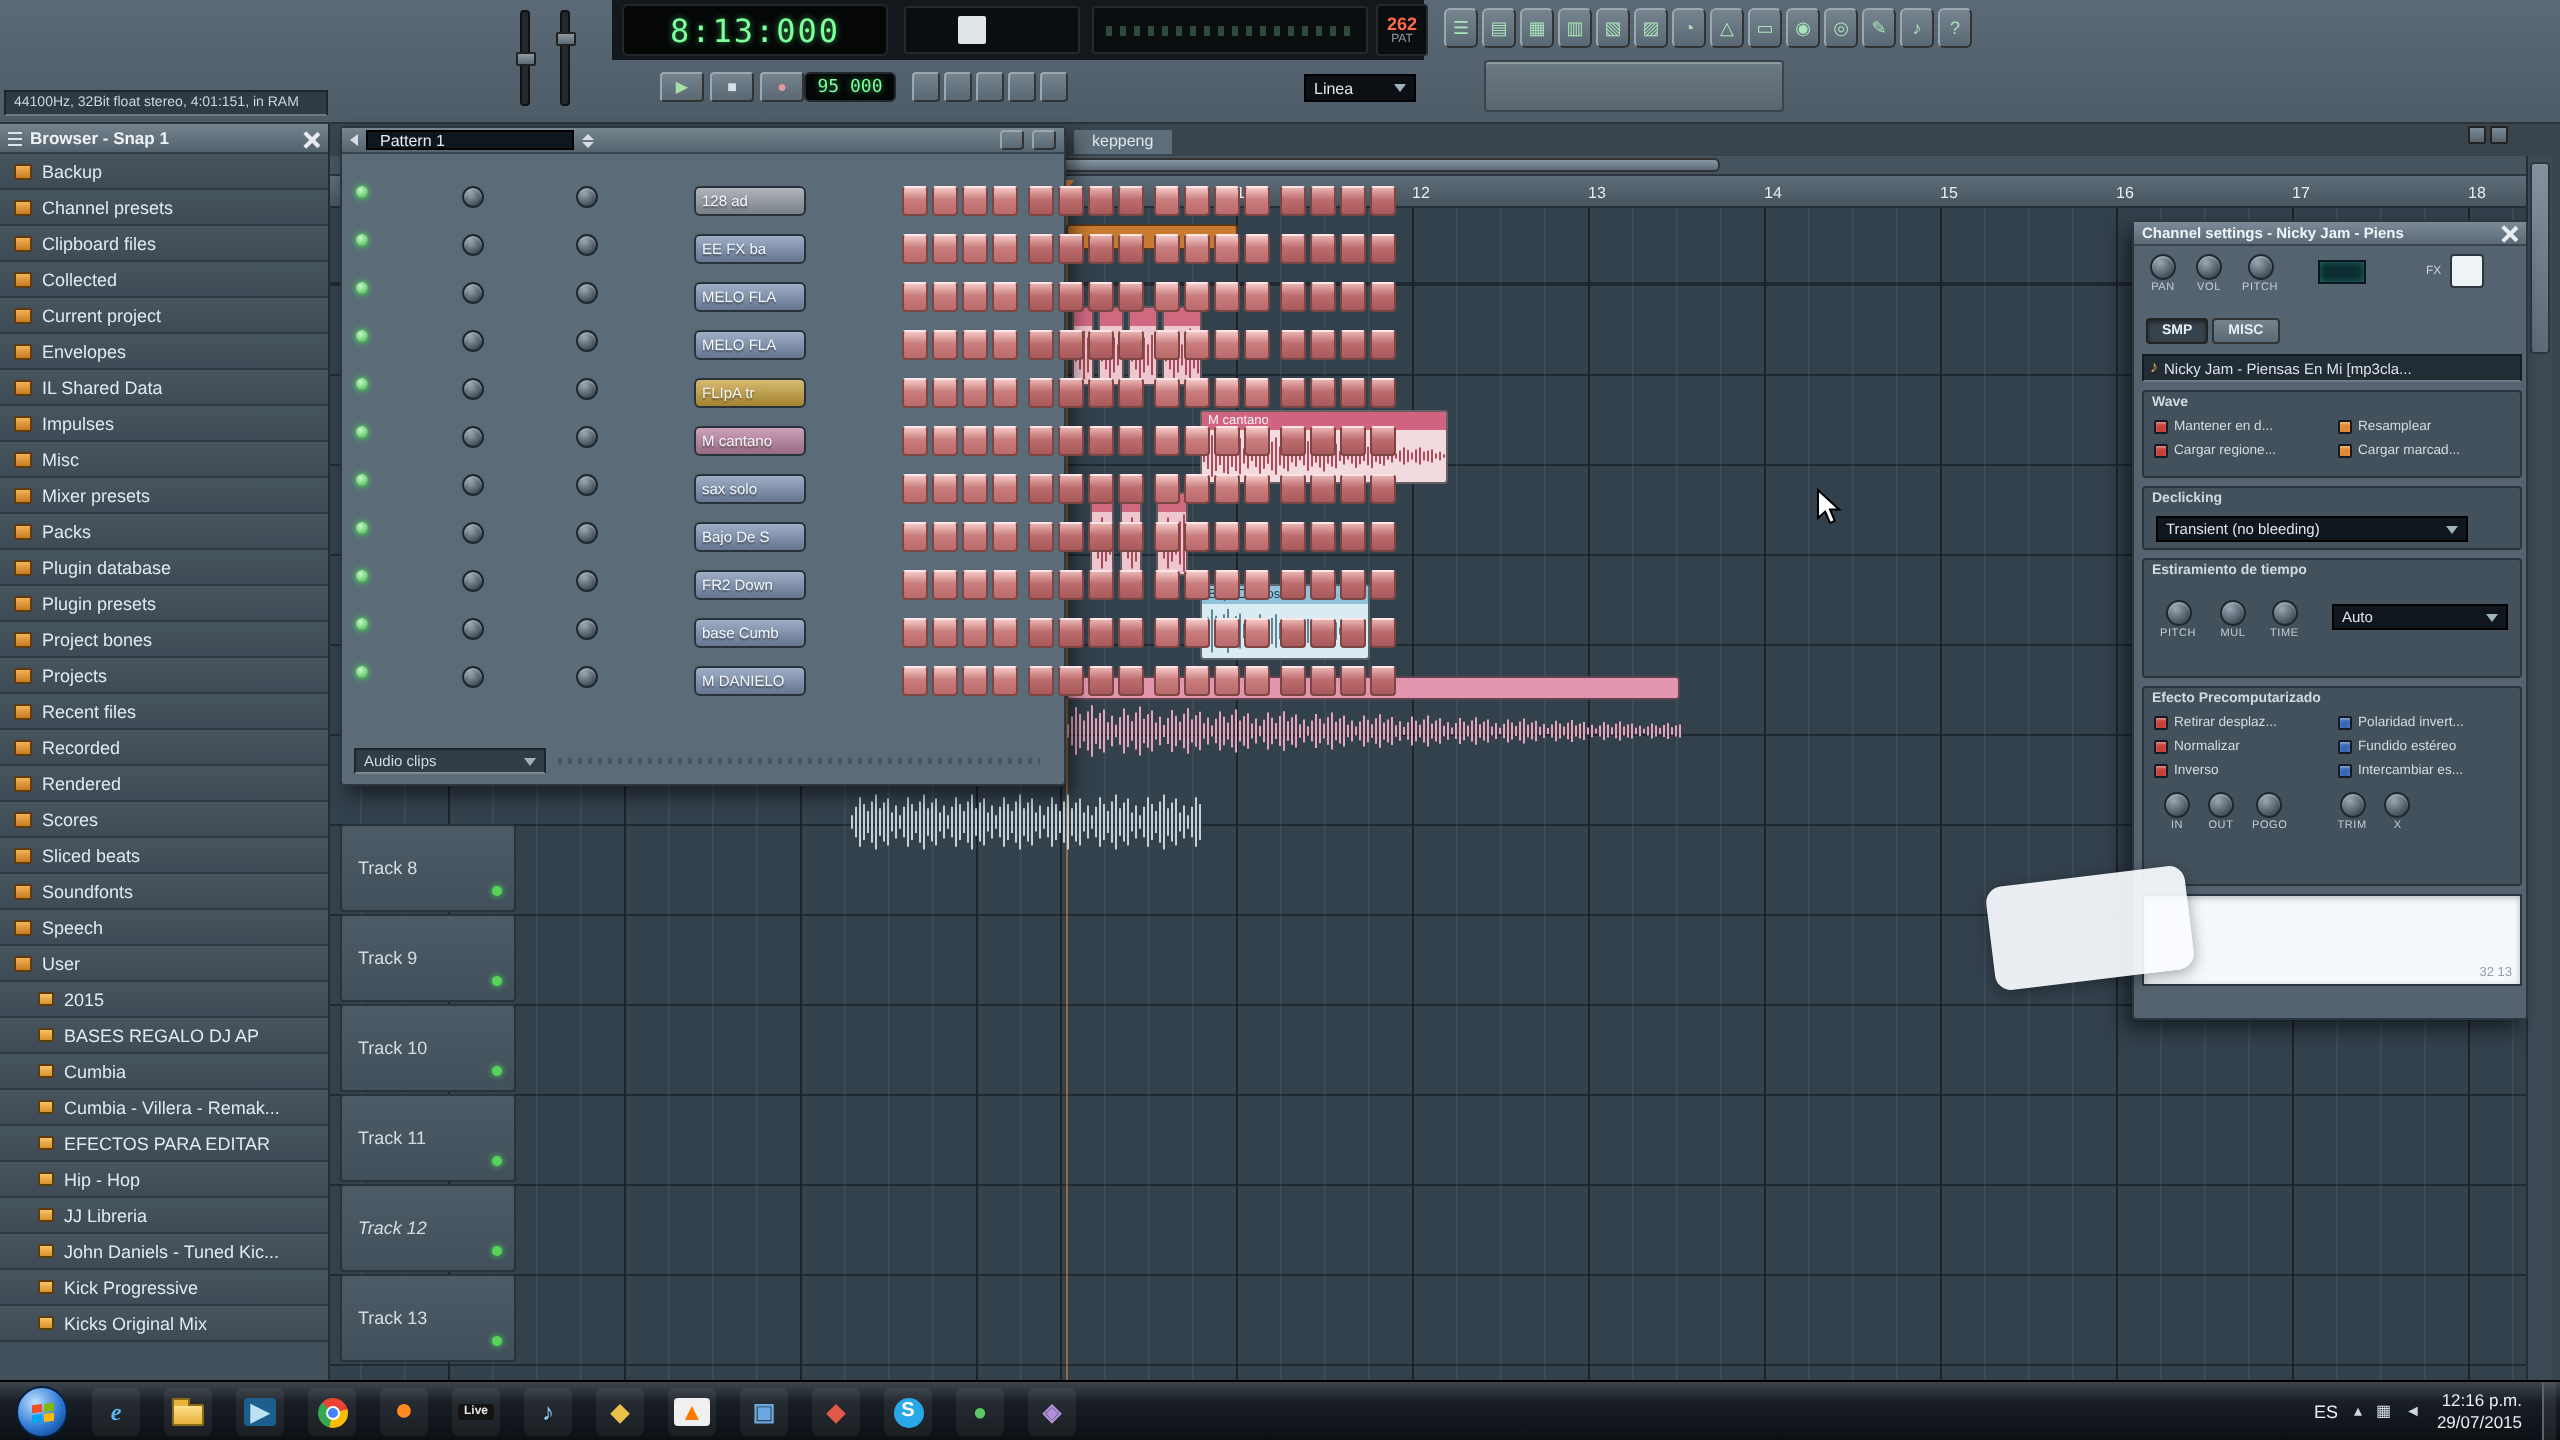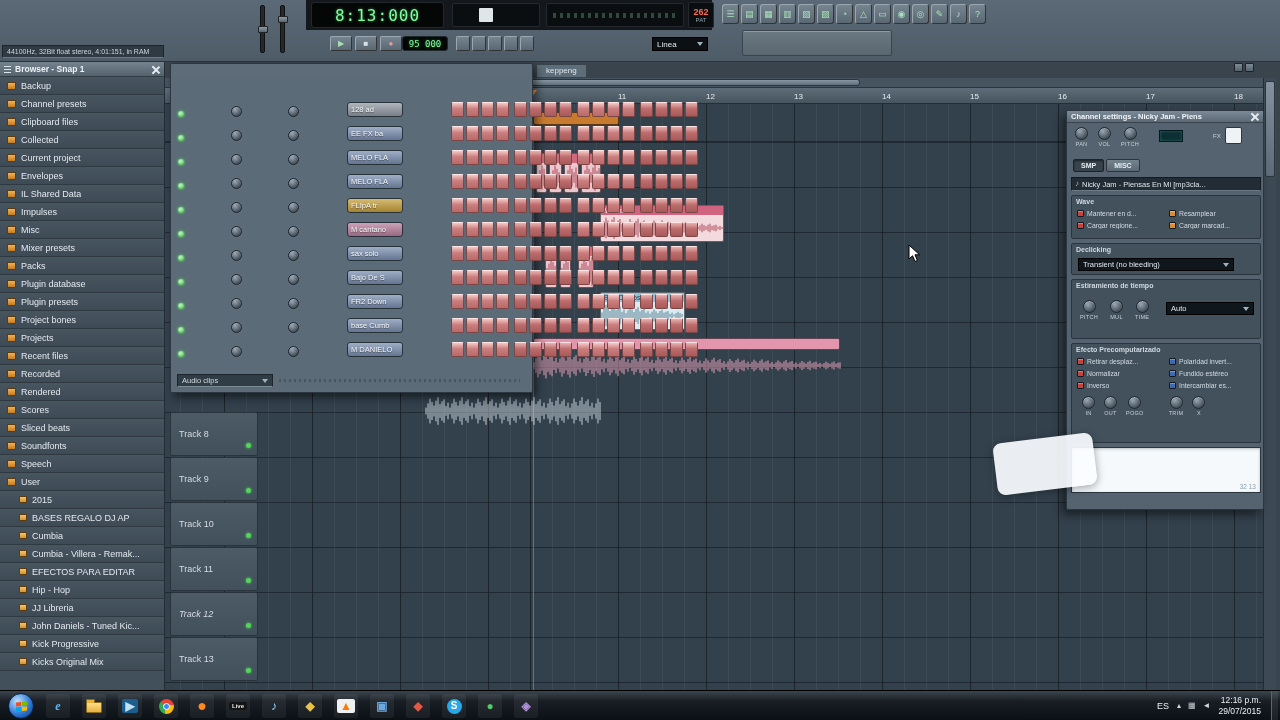--- a/index.html
+++ b/index.html
@@ -134,21 +134,21 @@
     border-right:4px solid #d6dee4; }
   .patlcd { width:104px; height:10px; background:#10171c; border:1px solid #000; color:#e4ecf2;
     font-size:8px; line-height:9px; padding-left:6px; }
   .spin { display:flex; flex-direction:column; gap:1px; }
   .spin i { display:block; width:0; height:0; border-left:3px solid transparent; border-right:3px solid transparent; }
   .spin .up { border-bottom:3px solid #d6dee4; }
   .spin .dn { border-top:3px solid #d6dee4; }
   .seqtitle .mini { width:12px; height:10px; }
   .seqbody { position:absolute; left:2px; right:2px; top:13px; bottom:2px; background:#5b6b77; }
   .seqchannels { position:absolute; left:0; right:0; top:16px; }
-  .seqrow { display:flex; align-items:flex-end; height:24px; padding-left:5px;gap:44px; }
+  .seqrow { display:flex; align-items:flex-start; height:24px; padding-left:5px;gap:44px; }
   .led { width:6px; height:6px; border-radius:50%; background:radial-gradient(circle at 40% 35%, #c8f7c8, #35b542);
     box-shadow:0 0 3px #4f4; margin-right:3px; flex:none; }
   .knob { width:13px; height:13px; border-radius:50%;
     background:radial-gradient(circle at 35% 30%, #9aa8b4, #46525c 70%, #333d45);
     border:1px solid #20282e; box-shadow:inset 0 1px 1px rgba(255,255,255,.3); flex:none; }
   .knob.sm { width:11px; height:11px; margin-right:2px; }
   .chname { width:56px; height:15px; border-radius:3px; border:1px solid #28323a; color:#f4f7f9;
     font-size:7.5px; line-height:13px; padding:0 3px; overflow:hidden; white-space:nowrap;
     background-image:linear-gradient(rgba(255,255,255,.28),rgba(0,0,0,.18)); margin:0 4px 0 2px;
     text-shadow:0 1px 1px rgba(0,0,0,.45); flex:none; }
@@ -613,20 +613,31 @@
           <span class="blabel">Kick Progressive</span>
         </div>
         <div class="bitem indent">
           <span class="bicon sub"></span>
           <span class="blabel">Kicks Original Mix</span>
         </div>
       </div>
   </div>
 
   <div class="seqwin">
+    <div class="seqtitle">
+      <span class="tri-left"></span>
+      <span class="patlcd"><span>Pattern 1</span></span>
+      <span class="spin">
+          <i class="up"></i>
+          <i class="dn"></i>
+        </span>
+      <span style="flex:1"></span>
+      <span class="btn3d mini"></span>
+      <span class="btn3d mini"></span>
+    </div>
     <div class="seqbody">
       <div class="seqchannels">
           <div class="seqrow">
             <span class="led"></span>
             <span class="knob sm"></span>
             <span class="knob sm"></span>
             <div class="chname" style="background-color: rgb(147, 154, 164);">128 ad</div>
             <div class="steps">
               <div class="stepgroup">
                 <span class="step"></span>

